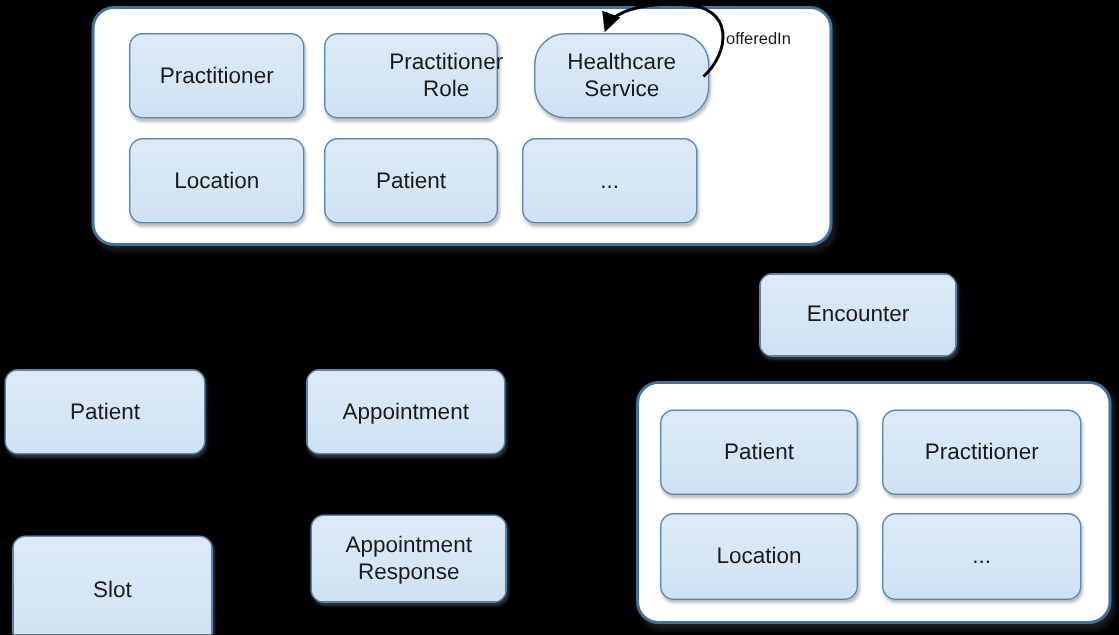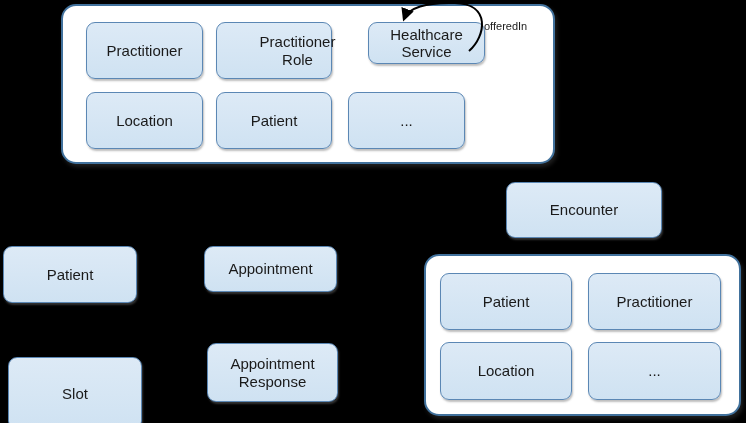--- a/index.html
+++ b/index.html
@@ -61,21 +61,21 @@
   <div class="container" style="left:61px; top:4px; width:494px; height:160px;"></div>
 
   <div class="container" style="left:424px; top:254px; width:317px; height:162px;"></div>
 
   <div class="box" style="left:86px; top:22px; width:117px; height:57px;">
     <span class="box-label">Practitioner</span>
   </div>
   <div class="box" style="left:216px; top:22px; width:116px; height:57px;padding-left:47px;">
     <span class="box-label">Practitioner Role</span>
   </div>
-  <div class="box" style="left:368px; top:22px; width:117px; height:42px;">
+  <div class="box" style="left:356px; top:22px; width:117px; height:57px;border-radius:21px;">
     <span class="box-label">Healthcare Service</span>
   </div>
   <div class="box" style="left:86px; top:92px; width:117px; height:57px;">
     <span class="box-label">Location</span>
   </div>
   <div class="box" style="left:216px; top:92px; width:116px; height:57px;">
     <span class="box-label">Patient</span>
   </div>
   <div class="box" style="left:348px; top:92px; width:117px; height:57px;">
     <span class="box-label">...</span>
@@ -85,28 +85,28 @@
     <defs>
       <marker id="arrowhead" viewBox="0 0 10 10" refX="8" refY="5" markerWidth="6.5" markerHeight="6.5" orient="auto-start-reverse">
         <path d="M 0 0 L 10 5 L 0 10 z" fill="#000000"></path>
       </marker>
     </defs>
     <path d="M 469 51 C 486 36, 491 4, 455 3 C 426 2, 408 8, 404 19" fill="none" stroke="#000000" stroke-width="2" marker-end="url(#arrowhead)"></path>
   </svg>
 
   <span class="loop-label">offeredIn</span>
 
-  <div class="box" style="left:506px; top:182px; width:156px; height:56px;">
+  <div class="box" style="left:506px; top:182px; width:132px; height:56px;">
     <span class="box-label">Encounter</span>
   </div>
 
   <div class="box" style="left:3px; top:246px; width:134px; height:57px;">
     <span class="box-label">Patient</span>
   </div>
-  <div class="box" style="left:204px; top:246px; width:133px; height:46px;">
+  <div class="box" style="left:204px; top:246px; width:133px; height:57px;">
     <span class="box-label">Appointment</span>
   </div>
   <div class="box" style="left:8px; top:357px; width:134px; height:73px;">
     <span class="box-label">Slot</span>
   </div>
   <div class="box" style="left:207px; top:343px; width:131px; height:59px;">
     <span class="box-label">Appointment Response</span>
   </div>
 
   <div class="box" style="left:440px; top:273px; width:132px; height:57px;">

